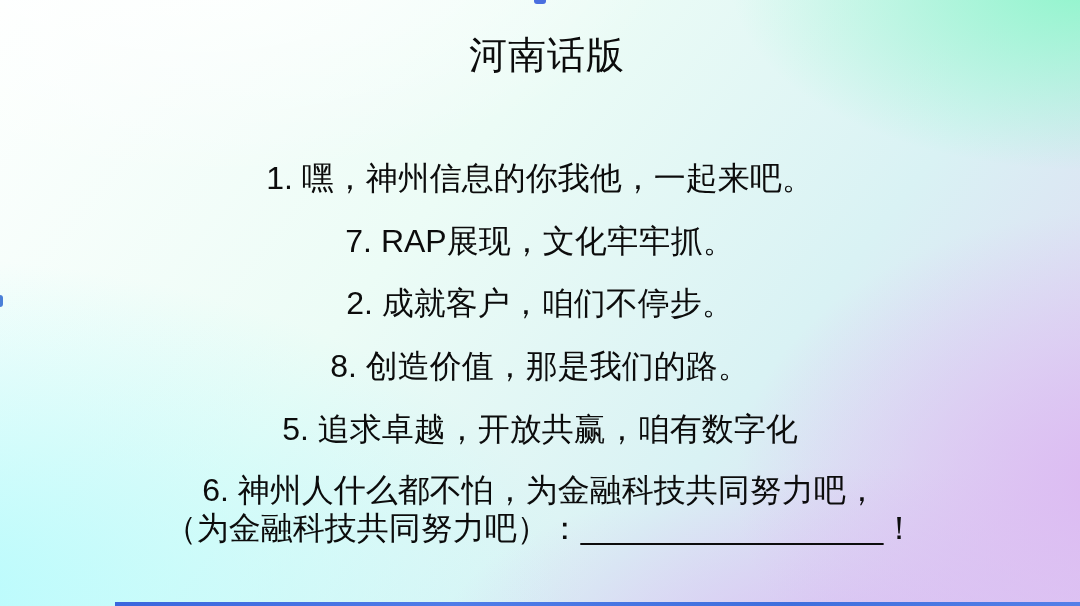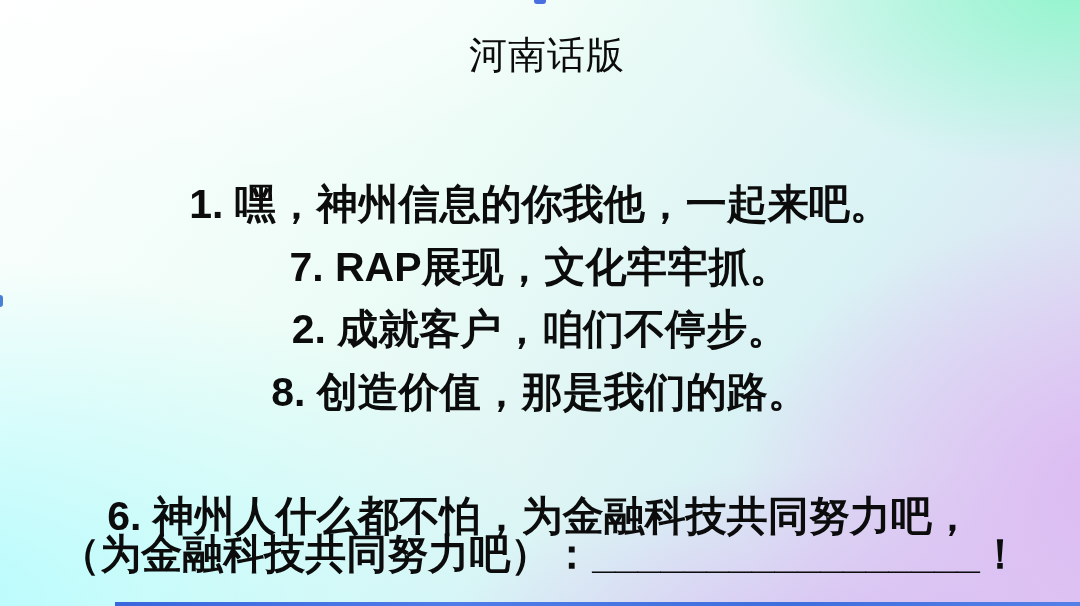--- a/index.html
+++ b/index.html
@@ -30,26 +30,25 @@
     font-size: 38px;
     line-height: 48px;
     font-weight: 500;
     text-align: center;
     letter-spacing: 1px;
   }
   .line {
     position: absolute;
     left: 0;
     width: 100%;
-    font-size: 41px;
+    font-size: 32px;
     line-height: 40px;
-    font-weight: 700;
+    font-weight: 400;
     text-align: center;
     white-space: nowrap;
-    margin-top: 26px;
   }
   .l1 { top: 158px; }
   .l2 { top: 221px; }
   .l3 { top: 283px; }
   .l4 { top: 346px; }
   .l5 { top: 409px; }
   .l6 { top: 470px; }
   .l7 { top: 508px; }
   .frag-top {
     position: absolute;
@@ -79,18 +78,19 @@
 
   <div class="frag-top"></div>
   <div class="frag-left"></div>
 
   <h1 class="title">河南话版</h1>
 
   <div class="line l1">1. 嘿，神州信息的你我他，一起来吧。</div>
   <div class="line l2">7. RAP展现，文化牢牢抓。</div>
   <div class="line l3">2. 成就客户，咱们不停步。</div>
   <div class="line l4">8. 创造价值，那是我们的路。</div>
+  <div class="line l5">5. 追求卓越，开放共赢，咱有数字化</div>
   <div class="line l6">6. 神州人什么都不怕，为金融科技共同努力吧，</div>
   <div class="line l7">（为金融科技共同努力吧）：_________________！</div>
 
   <div class="bottom-bar"></div>
 
 </div>
 
 </body></html>

